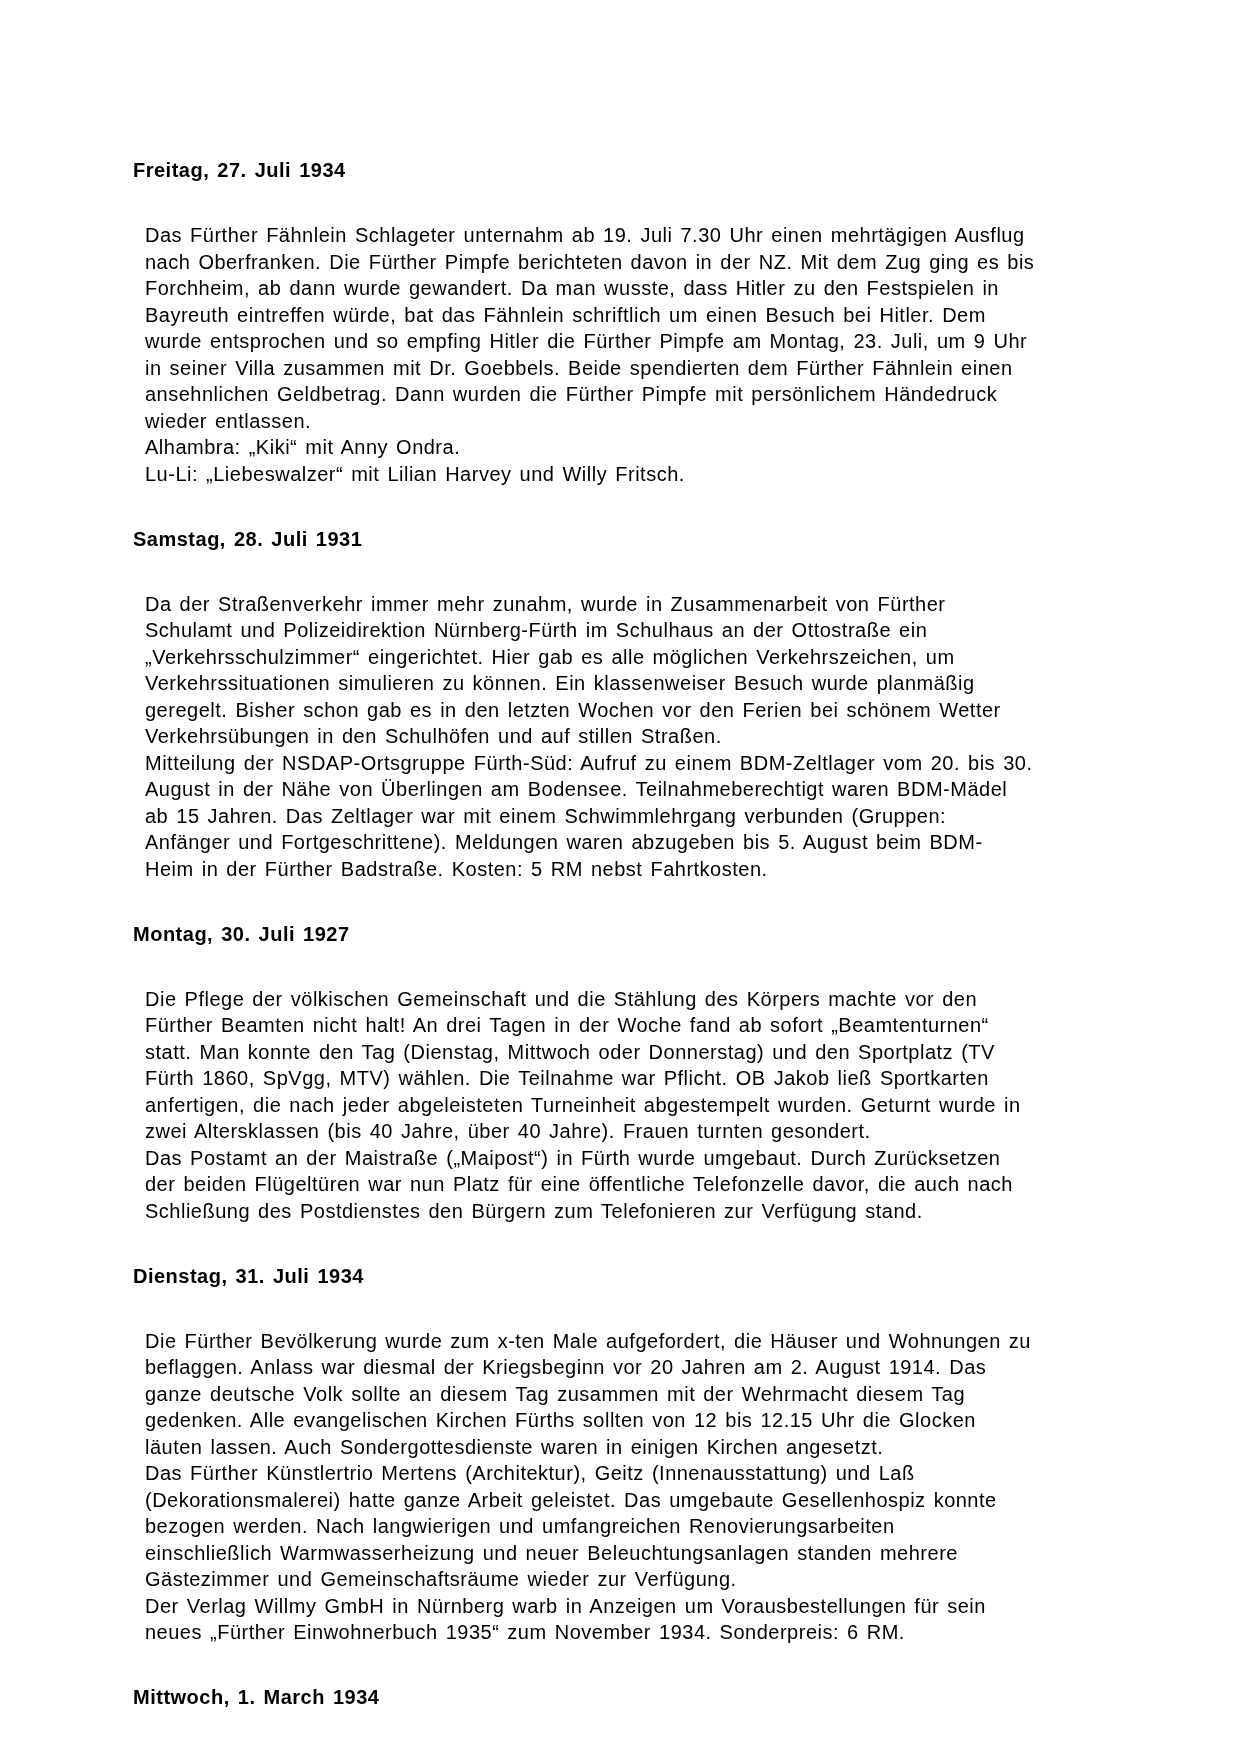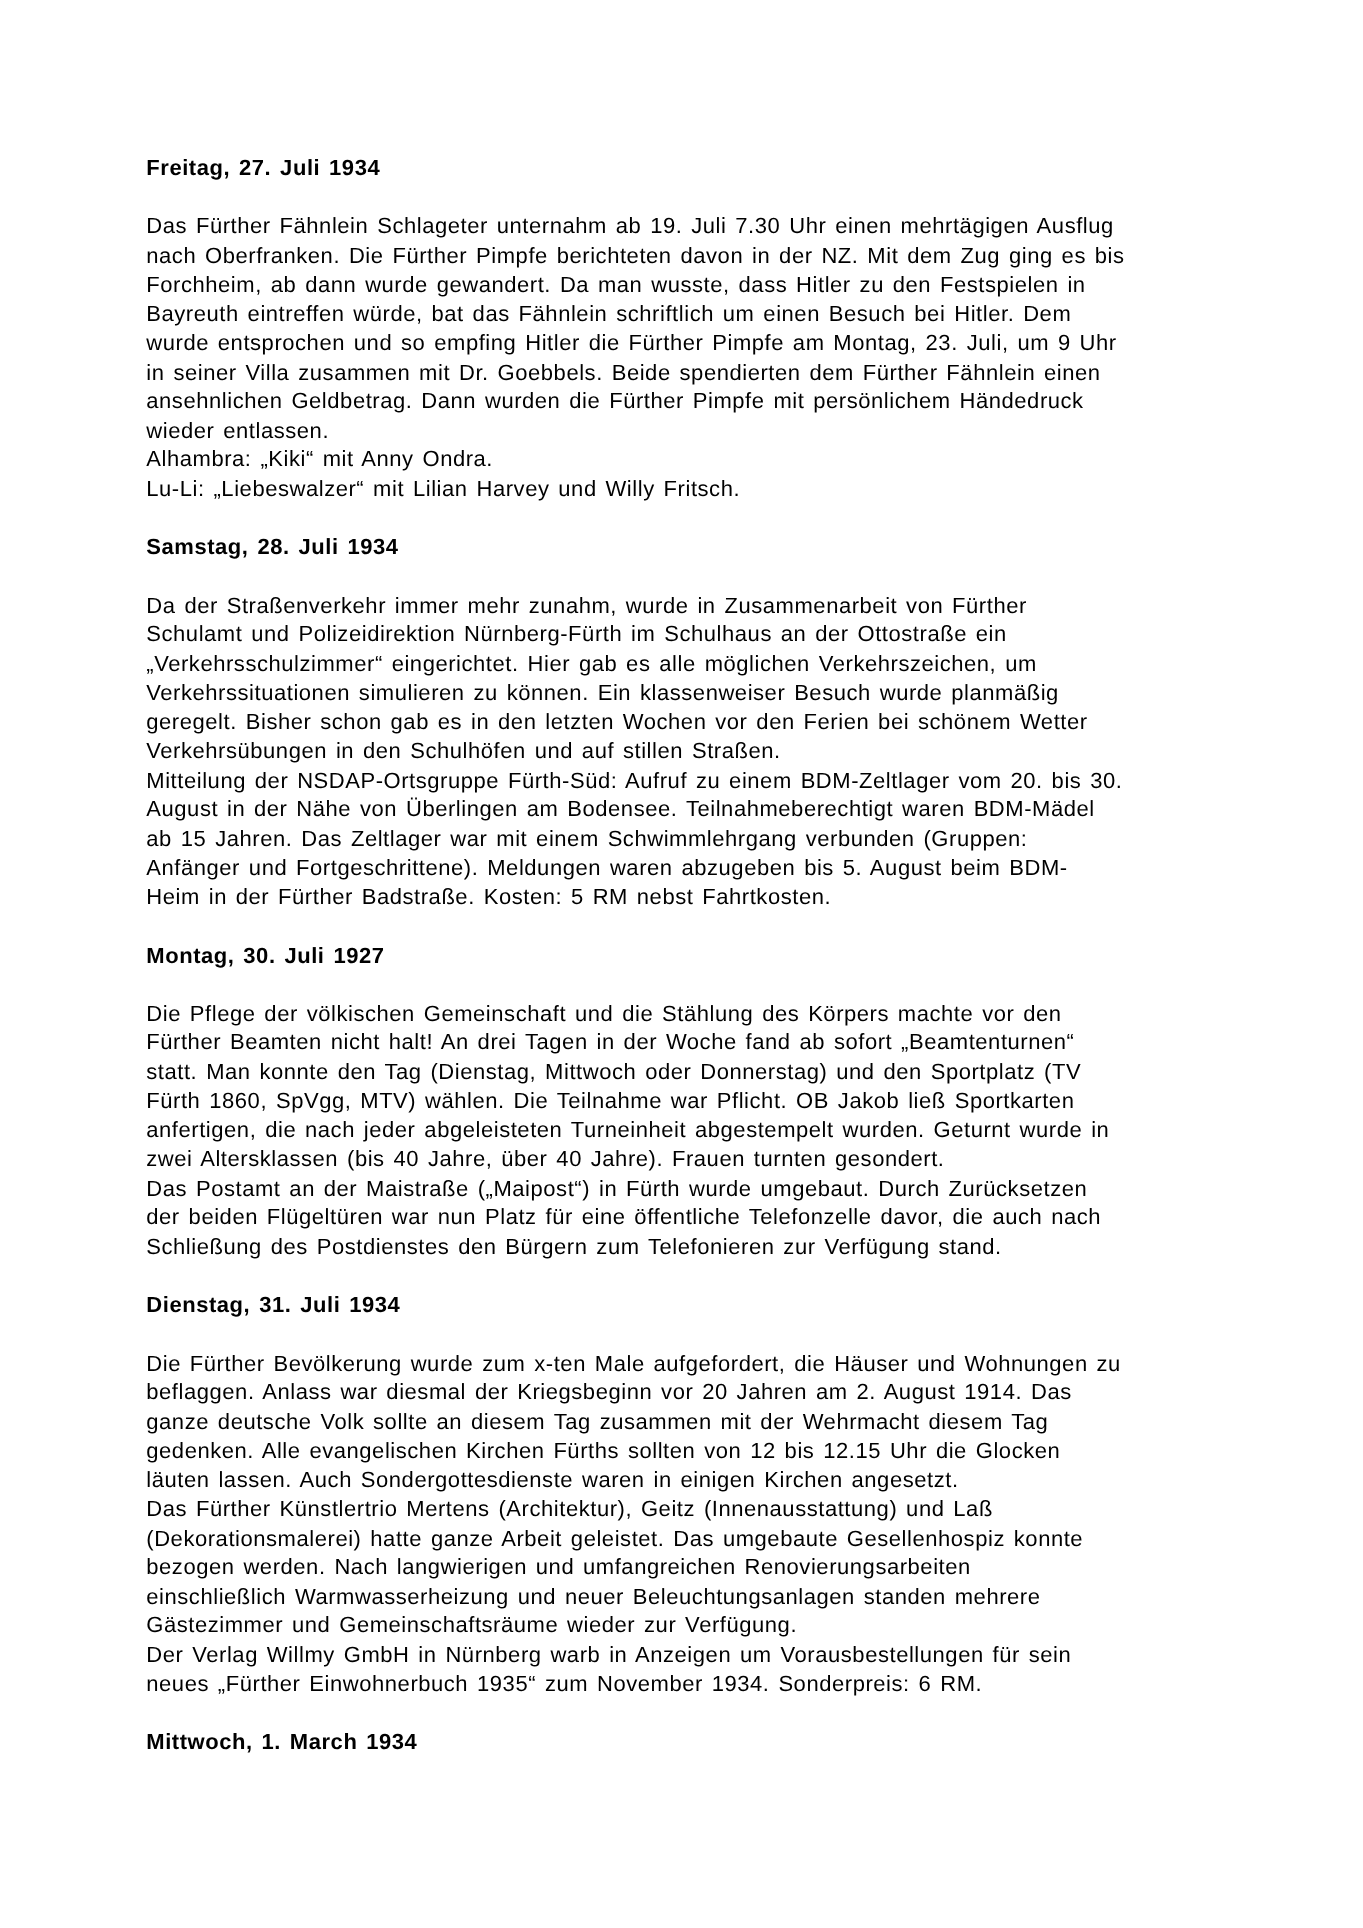--- a/index.html
+++ b/index.html
@@ -11,41 +11,41 @@
     width: 1239px;
     height: 1753px;
     position: relative;
     font-family: "Liberation Sans", sans-serif;
     color: #000000;
     overflow: hidden;
   }
   .doc {
     position: absolute;
     left: 133px;
-    top: 140px;
+    top: 157px;
     width: 1060px;
     font-size: 20px;
     line-height: 26.5px;
     letter-spacing: 0.5px;
     word-spacing: 2px;
   }
   .entry {
     margin: 0;
     padding: 0;
   }
   .entry-heading {
     margin: 0;
     padding: 0;
     font-size: 20px;
     font-weight: bold;
     line-height: 26.5px;
     white-space: pre-line;
   }
   .entry-body {
-    margin: 0;
+    margin: 12px;
     padding: 0;
     white-space: pre-line;
   }
   .blank-line {
     height: 26.5px;
   }
 </style>
 </head>
 <body>
 
@@ -61,21 +61,21 @@
 wurde entsprochen und so empfing Hitler die Fürther Pimpfe am Montag, 23. Juli, um 9 Uhr
 in seiner Villa zusammen mit Dr. Goebbels. Beide spendierten dem Fürther Fähnlein einen
 ansehnlichen Geldbetrag. Dann wurden die Fürther Pimpfe mit persönlichem Händedruck
 wieder entlassen.
 Alhambra: „Kiki“ mit Anny Ondra.
 Lu-Li: „Liebeswalzer“ mit Lilian Harvey und Willy Fritsch.</p>
     <div class="blank-line"></div>
   </section>
 
   <section class="entry">
-    <h2 class="entry-heading">Samstag, 28. Juli 1934</h2>
+    <h2 class="entry-heading">Samstag, 28. Juli 1931</h2>
     <div class="blank-line"></div>
     <p class="entry-body">Da der Straßenverkehr immer mehr zunahm, wurde in Zusammenarbeit von Fürther
 Schulamt und Polizeidirektion Nürnberg-Fürth im Schulhaus an der Ottostraße ein
 „Verkehrsschulzimmer“ eingerichtet. Hier gab es alle möglichen Verkehrszeichen, um
 Verkehrssituationen simulieren zu können. Ein klassenweiser Besuch wurde planmäßig
 geregelt. Bisher schon gab es in den letzten Wochen vor den Ferien bei schönem Wetter
 Verkehrsübungen in den Schulhöfen und auf stillen Straßen.
 Mitteilung der NSDAP-Ortsgruppe Fürth-Süd: Aufruf zu einem BDM-Zeltlager vom 20. bis 30.
 August in der Nähe von Überlingen am Bodensee. Teilnahmeberechtigt waren BDM-Mädel
 ab 15 Jahren. Das Zeltlager war mit einem Schwimmlehrgang verbunden (Gruppen:

